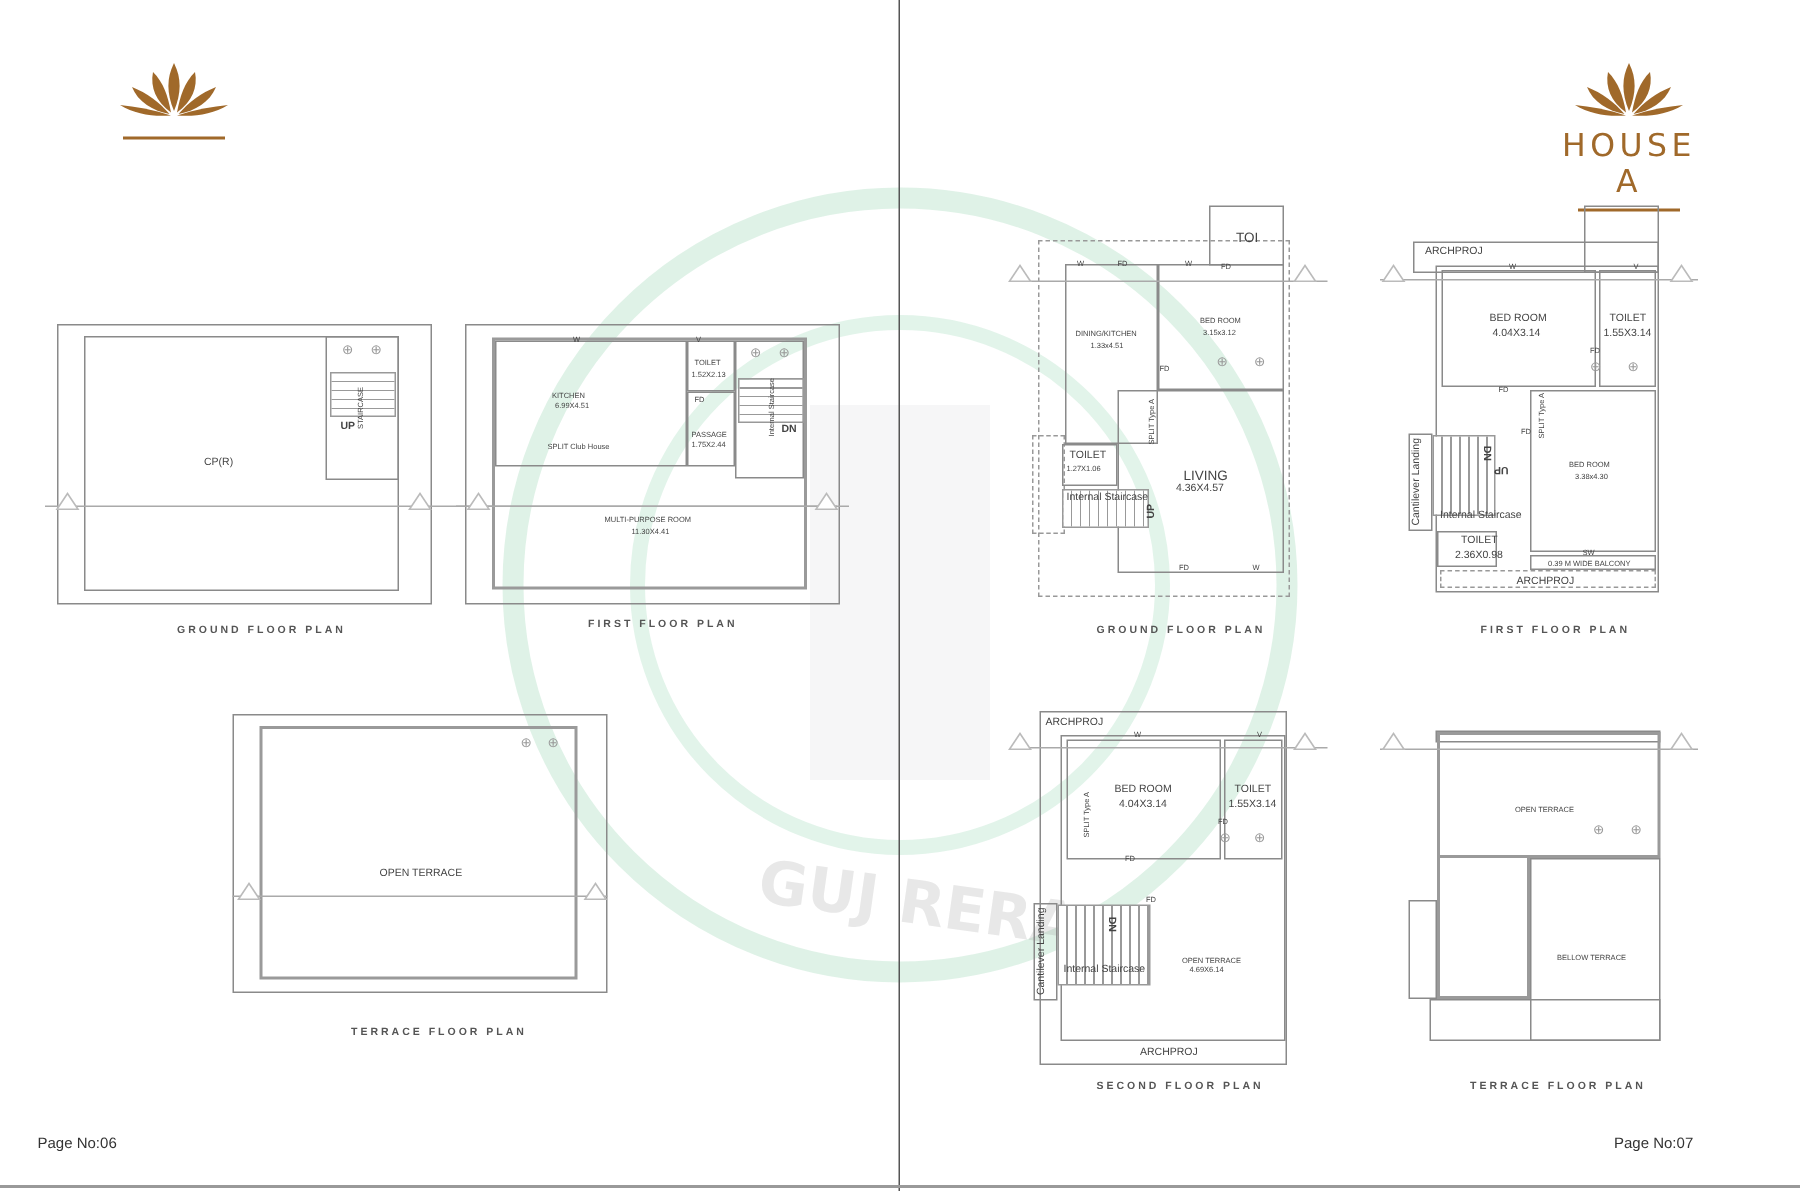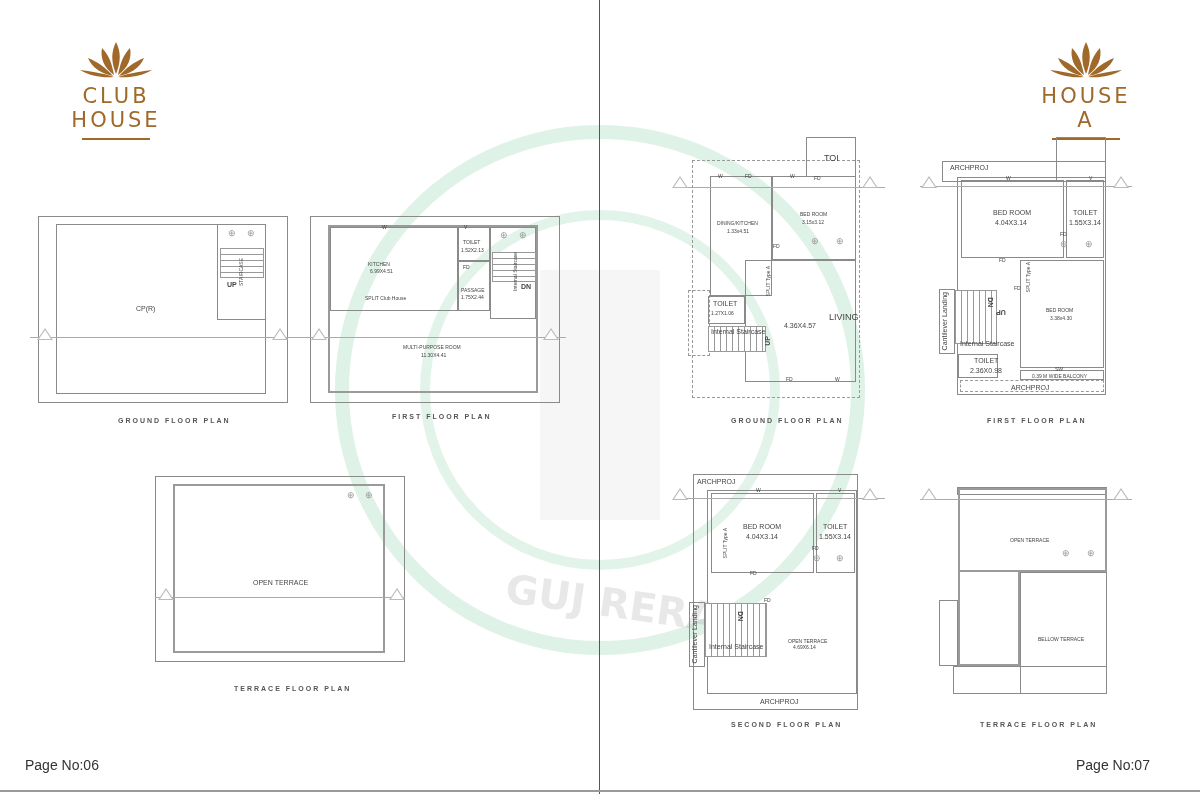--- a/index.html
+++ b/index.html
@@ -17,21 +17,21 @@
   .lbl.sm{font-size:5px;}
   .lbl.md{font-size:7px;}
   .lbl.lg{font-size:9px;}
   .cap{position:absolute;font-size:7px;letter-spacing:2px;color:#555;font-weight:bold;white-space:nowrap;}
   .vert{writing-mode:vertical-rl;transform:rotate(180deg);}
   .marker{position:absolute;width:0;height:0;border-left:8px solid transparent;border-right:8px solid transparent;border-bottom:12px solid #bbb;}
   .marker::after{content:"";position:absolute;left:-6px;top:2px;border-left:6px solid transparent;border-right:6px solid transparent;border-bottom:9px solid #fff;}
   .fx{position:absolute;font-size:9px;color:#999;}
   .stairs{position:absolute;background:repeating-linear-gradient(to bottom,#fff 0,#fff 5px,#999 5px,#999 6px);border:1px solid #999;box-sizing:border-box;}
   .stairs-v{position:absolute;background:repeating-linear-gradient(to right,#fff 0,#fff 5px,#999 5px,#999 6px);border:1px solid #999;box-sizing:border-box;}
-  .pageno{position:absolute;font-size:14px;color:#333;}
+  .pageno{position:absolute;font-size:10px;color:#333;}
   .watermark{position:absolute;left:335px;top:125px;width:530px;height:530px;border-radius:50%;border:14px solid rgba(140,210,170,0.28);box-sizing:border-box;pointer-events:none;}
   .watermark-inner{position:absolute;left:420px;top:210px;width:360px;height:360px;border-radius:50%;border:10px solid rgba(140,210,170,0.25);box-sizing:border-box;pointer-events:none;}
   .wm-text{position:absolute;font-family:"DejaVu Sans",sans-serif;font-size:40px;color:rgba(150,150,150,0.22);font-weight:bold;pointer-events:none;white-space:nowrap;}
   .wm-bldg{position:absolute;left:540px;top:270px;width:120px;height:250px;background:rgba(180,180,190,0.12);pointer-events:none;}
 </style>
 </head>
 <body>
 
 <div class="watermark"></div>
 <div class="watermark-inner"></div>
@@ -45,21 +45,20 @@
     <g fill="#a0692a">
       <path d="M38 2 C33 12 33 22 38 34 C43 22 43 12 38 2Z"></path>
       <path d="M24 8 C22 18 26 28 36 35 C34 24 31 15 24 8Z"></path>
       <path d="M52 8 C54 18 50 28 40 35 C42 24 45 15 52 8Z"></path>
       <path d="M10 18 C14 28 24 34 35 36 C28 28 20 22 10 18Z"></path>
       <path d="M66 18 C62 28 52 34 41 36 C48 28 56 22 66 18Z"></path>
       <path d="M2 30 C12 36 24 38 36 37 C24 33 12 31 2 30Z"></path>
       <path d="M74 30 C64 36 52 38 40 37 C52 33 64 31 74 30Z"></path>
     </g>
   </svg>
-  <div class="title">CLUB HOUSE</div>
   <div class="rule" style="width:68px;"></div>
 </div>
 
 <div>
   <div class="wall" style="left:38px;top:216px;width:250px;height:187px;"></div>
   <div class="wall" style="left:56px;top:224px;width:210px;height:170px;"></div>
   <div class="wall" style="left:217px;top:224px;width:49px;height:96px;"></div>
   <div class="stairs" style="left:220px;top:248px;width:44px;height:30px;"></div>
   <div class="line" style="left:30px;top:337px;width:528px;height:1px;background:#aaa;"></div>
   <div class="marker" style="left:37px;top:328px;"></div>
@@ -154,21 +153,21 @@
   <div class="lbl sm" style="left:717px;top:220px;">DINING/KITCHEN</div>
   <div class="lbl sm" style="left:727px;top:228px;">1.33x4.51</div>
   <div class="lbl sm" style="left:800px;top:211px;">BED ROOM</div>
   <div class="lbl sm" style="left:802px;top:219px;">3.15x3.12</div>
   <div class="lbl sm" style="left:773px;top:243px;">FD</div>
   <div class="lbl sm vert" style="left:765px;top:266px;">SPLIT Type A</div>
   <div class="lbl md" style="left:713px;top:300px;">TOILET</div>
   <div class="lbl sm" style="left:711px;top:310px;">1.27X1.06</div>
   <div class="lbl md" style="left:711px;top:328px;">Internal Staircase</div>
   <div class="lbl md vert" style="left:764px;top:336px;font-weight:bold;">UP</div>
-  <div class="lbl lg" style="left:789px;top:312px;margin-left:40px;">LIVING</div>
+  <div class="lbl lg" style="left:789px;top:312px;">LIVING</div>
   <div class="lbl md" style="left:784px;top:322px;">4.36X4.57</div>
   <div class="lbl sm" style="left:786px;top:376px;">FD</div>
   <div class="lbl sm" style="left:835px;top:376px;">W</div>
   <div class="cap" style="left:731px;top:417px;">GROUND FLOOR PLAN</div>
 </div>
 
 <div>
   <div class="wall" style="left:942px;top:161px;width:164px;height:21px;"></div>
   <div class="wall" style="left:1056px;top:137px;width:50px;height:45px;"></div>
   <div class="wall" style="left:957px;top:177px;width:149px;height:218px;"></div>

